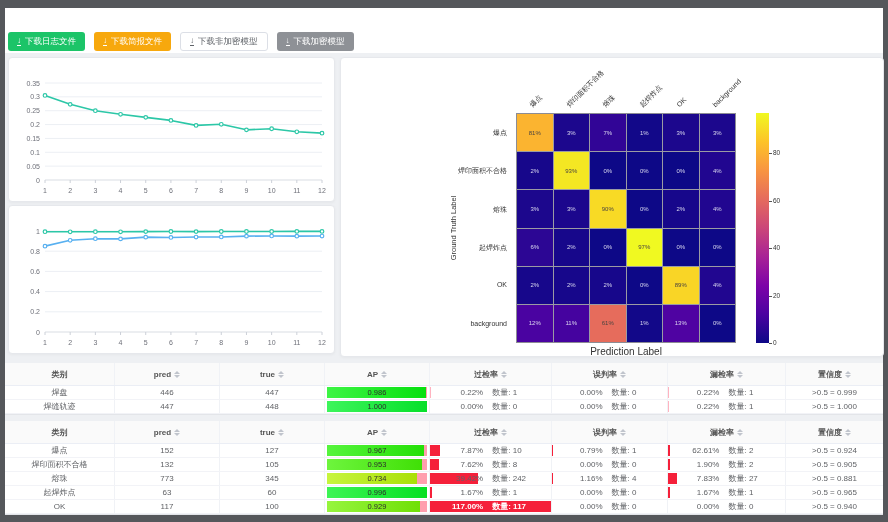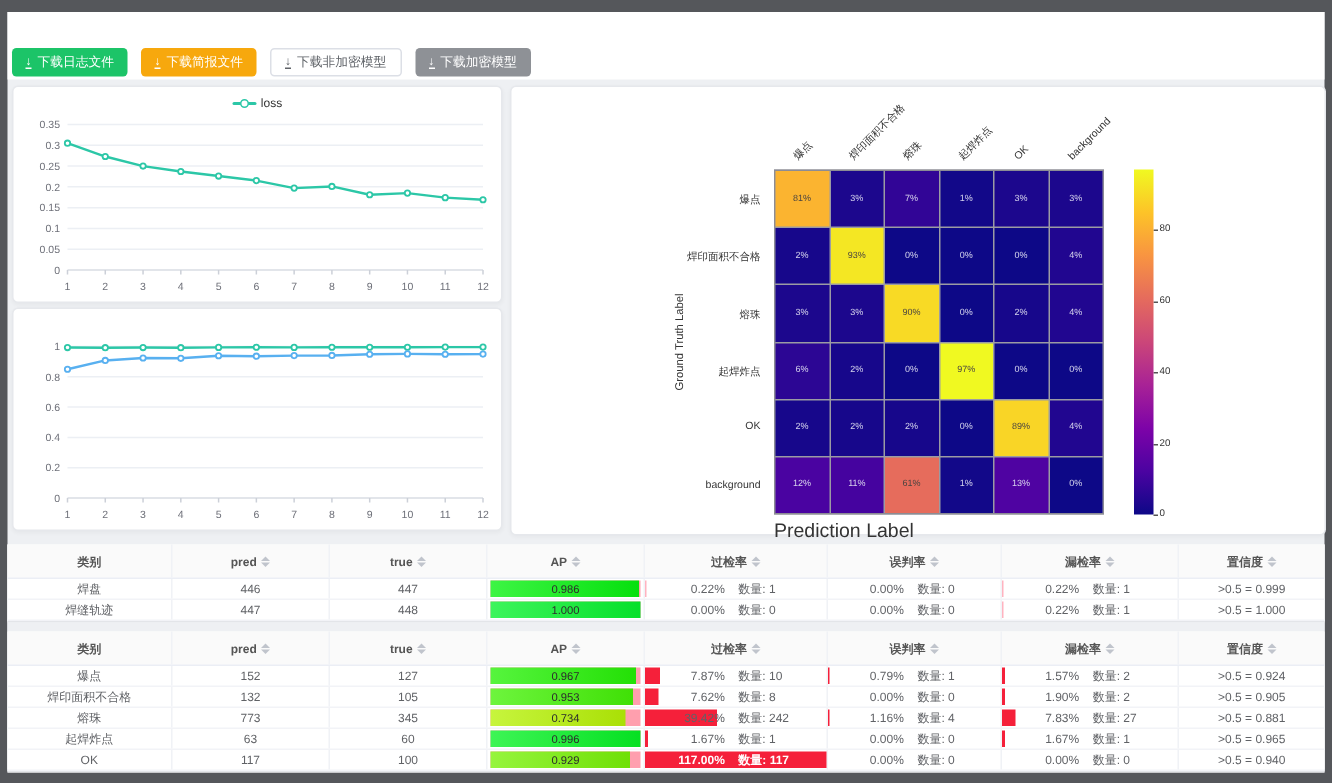--- a/index.html
+++ b/index.html
@@ -35,21 +35,21 @@
             font-size:11px;font-weight:bold;color:#1a1a1a;letter-spacing:.2px}
   .cm-grid{position:absolute;left:175px;top:55px;width:220px;height:230px;display:grid;
            grid-template-columns:repeat(6,1fr);grid-template-rows:repeat(6,1fr);
            gap:1px;background:#9b9ba3;border:1px solid #8c8c94;box-sizing:border-box}
   .cm-cell{display:flex;align-items:center;justify-content:center;font-size:6px}
   .cm-collabel{position:absolute;font-size:7px;color:#333;white-space:nowrap;
                transform:rotate(-45deg);transform-origin:0 100%;height:9px;line-height:9px}
   .cm-rowlabel{position:absolute;font-size:7px;color:#333;width:110px;text-align:right;right:376px}
   .cm-ylab{position:absolute;left:112px;top:170px;transform:translate(-50%,-50%) rotate(-90deg);
            font-size:7.5px;color:#333;white-space:nowrap}
-  .cm-xlab{position:absolute;left:175px;top:288px;width:220px;text-align:left;font-size:13px;color:#333}
+  .cm-xlab{position:absolute;left:175px;top:288px;width:220px;text-align:center;font-size:10px;color:#333}
   .cm-cbar{position:absolute;left:415px;top:55px;width:13px;height:230px;
            background:linear-gradient(to top,#0d0887 0%,#4b03a1 12.5%,#7d03a8 25%,#a82296 37.5%,
              #cb4679 50%,#e56b5d 62.5%,#f89441 75%,#fdc328 87.5%,#f0f921 100%)}
   .cm-cbar-tick{position:absolute;font-size:6.5px;color:#333;left:432px;line-height:6px}
   .cm-cbar-mark{position:absolute;left:428px;width:3px;height:1px;background:#555}
   
   .tables{position:absolute;left:0;top:355px;width:878px;bottom:0;background:#eef0f3}
   .mtable{background:#fff;border-bottom:1px solid #e3e5e9}
   .trow{display:grid;grid-template-columns:110px 105px 105px 105px 122px 116px 118px 97px;
         align-items:stretch}
@@ -89,29 +89,20 @@
       <span class="dl-icon">↓</span>
       <span>下载非加密模型</span>
     </button>
     <button class="btn gray">
       <span class="dl-icon">↓</span>
       <span>下载加密模型</span>
     </button>
   </div>
 
   <div class="card" id="card-loss">
-    <div class="legend" id="legend-0">
-        <span class="legend-item">
-          <span class="legend-icon">
-            <span class="l" style="background:#2cc7a7"></span>
-            <span class="c" style="border-color:#2cc7a7"></span>
-          </span>
-          <span>loss</span>
-        </span>
-      </div>
     <svg class="chart-svg" id="chart-0" width="325" height="124">
         <line x1="36" y1="104" x2="313" y2="104" stroke="#d9dde3" stroke-width="1"></line>
         <text x="31" y="106.5" text-anchor="end" font-size="7" fill="#6e7079">0</text>
         <line x1="36" y1="90.14285714285714" x2="313" y2="90.14285714285714" stroke="#eceff4" stroke-width="1"></line>
         <text x="31" y="92.64285714285714" text-anchor="end" font-size="7" fill="#6e7079">0.05</text>
         <line x1="36" y1="76.28571428571428" x2="313" y2="76.28571428571428" stroke="#eceff4" stroke-width="1"></line>
         <text x="31" y="78.78571428571428" text-anchor="end" font-size="7" fill="#6e7079">0.1</text>
         <line x1="36" y1="62.42857142857142" x2="313" y2="62.42857142857142" stroke="#eceff4" stroke-width="1"></line>
         <text x="31" y="64.92857142857142" text-anchor="end" font-size="7" fill="#6e7079">0.15</text>
         <line x1="36" y1="48.57142857142856" x2="313" y2="48.57142857142856" stroke="#eceff4" stroke-width="1"></line>
@@ -498,21 +489,21 @@
             <span class="rate-val" style="">7.87%</span>
             <span class="rate-count" style="">数量: 10</span>
           </div>
           <div class="tcell">
             <span class="rate-bar" style="width:1px;background:#f5203a"></span>
             <span class="rate-val" style="">0.79%</span>
             <span class="rate-count" style="">数量: 1</span>
           </div>
           <div class="tcell">
             <span class="rate-bar" style="width:1.8526000000000002px;background:#f5203a"></span>
-            <span class="rate-val" style="">1.57%</span>
+            <span class="rate-val" style="">62.61%</span>
             <span class="rate-count" style="">数量: 2</span>
           </div>
           <div class="tcell">
             <span>&gt;0.5 = 0.924</span>
           </div>
         </div>
         <div class="trow body">
           <div class="tcell">
             <span>焊印面积不合格</span>
           </div>

